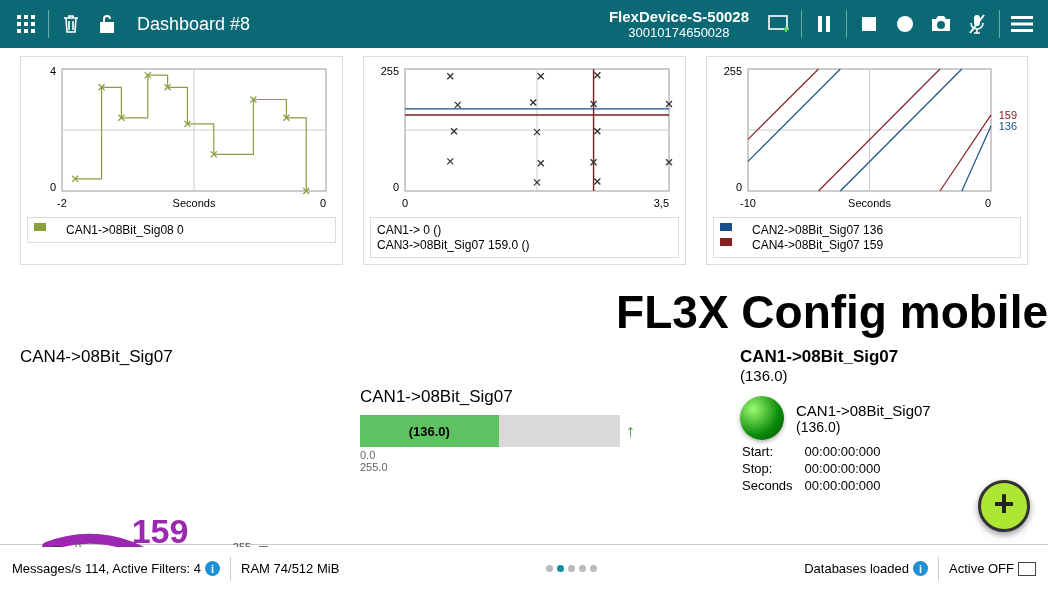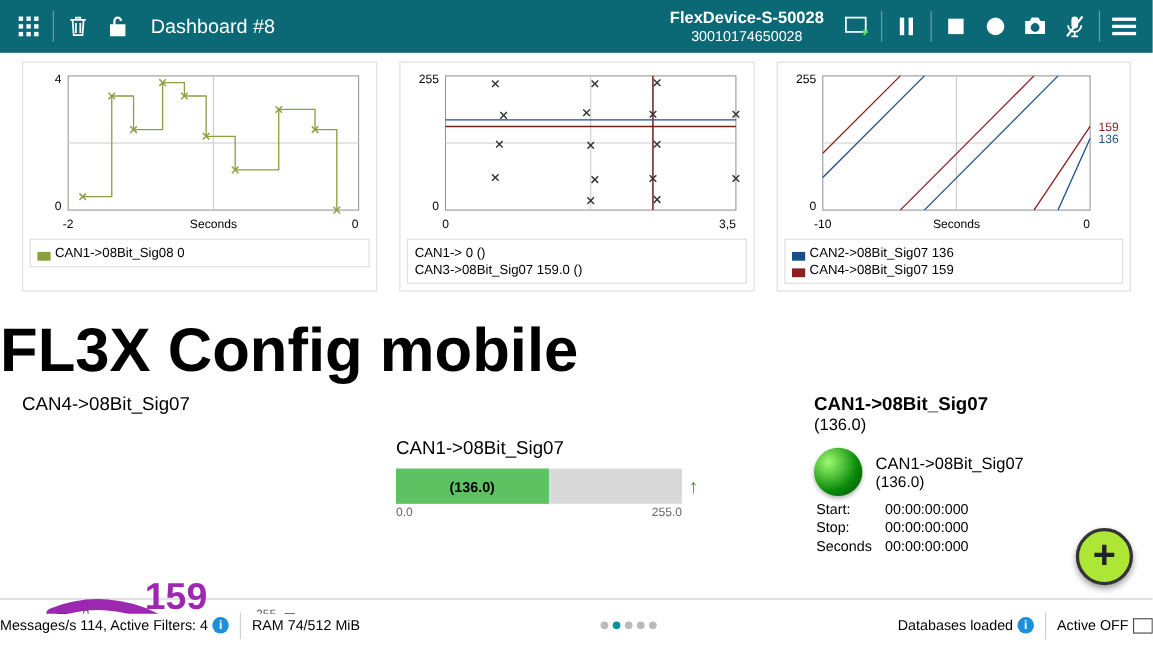--- a/index.html
+++ b/index.html
@@ -13,50 +13,50 @@
 .topbar .device { text-align: center; margin-right: 12px; }
 .topbar .device .l1 { font-weight: bold; font-size: 15px; }
 .topbar .device .l2 { font-size: 13px; }
 
 .main { height: 496px; position: relative; }
 
 .charts-row { display: flex; justify-content: space-between; padding: 8px 20px 0 20px; gap: 20px; }
 .chart-card { border: 1px solid #ddd; padding: 6px; flex: 1; }
 .chart-card .plot { height: 150px; position: relative; }
 .chart-card .legend { border: 1px solid #ddd; padding: 4px 6px; margin-top: 4px; font-size: 12px; }
-.legend .row { display: flex; align-items: flex-end; gap: 4px; margin: 1px 0; }
+.legend .row { display: flex; align-items: flex-start; gap: 20px; margin: 1px 0; }
 .legend .sw { width: 12px; height: 8px; display: inline-block; }
 
-.center-title { text-align: left; font-size: 56px; margin-top: 20px; }
+.center-title { text-align: right; font-size: 46px; margin-top: 20px; }
 
 .widgets { display: flex; padding: 0 20px; margin-top: 8px; }
 .gauge-widget { width: 320px; }
 .gauge-widget .lbl { font-size: 17px; margin-bottom: 20px; }
 .gauge-svg { width: 280px; height: 160px; }
 
 .bar-widget { width: 360px; margin-top: 40px; margin-left: 20px; }
 .bar-widget .lbl { font-size: 17px; margin-bottom: 8px; }
 .bar-track { position: relative; height: 32px; background: #d9d9d9; width: 260px; }
 .bar-fill { position: absolute; left: 0; top: 0; bottom: 0; background: #5ec262; display: flex; align-items: center; justify-content: center; font-weight: bold; font-size: 13px; }
 .bar-arrow { color: #2e9c33; font-size: 18px; margin-left: 6px; vertical-align: top; }
-.bar-scale { display: flex; justify-content: space-between; width: 260px; font-size: 11px; color: #666; margin-top: 2px; }
+.bar-scale { display: flex; justify-content: space-between; width: 260px; font-size: 11px; color: #666; margin-top: 2px; flex-direction: column; }
 
 .info-widget { flex: 1; margin-left: 20px; }
 .info-widget .sig1 { font-size: 17px; font-weight: bold; }
 .info-widget .val1 { font-size: 15px; }
 .info-widget .row2 { display: flex; align-items: center; margin-top: 12px; gap: 12px; }
 .info-widget .orb { width: 44px; height: 44px; border-radius: 50%; background: radial-gradient(circle at 30% 30%, #9dfb6f, #0a8a0a 60%, #044d04); box-shadow: 0 2px 4px rgba(0,0,0,.3); }
 .info-widget .clock { font-size: 24px; font-weight: bold; margin-top: 14px; }
 .info-widget table { font-size: 13px; margin-top: 2px; }
 .info-widget table td { padding: 0 10px 0 0; }
 
 .fab { position: absolute; right: 18px; bottom: 12px; width: 52px; height: 52px; border-radius: 50%; background: #aee636; border: 3px solid #333; display: flex; align-items: center; justify-content: center; cursor: pointer; box-shadow: 0 3px 6px rgba(0,0,0,.4); }
 .fab .plus { font-size: 36px; font-weight: bold; color: #222; line-height: 1; margin-top: -4px; }
 
-.statusbar { height: 48px; border-top: 1px solid #c8c8c8; display: flex; align-items: center; padding: 0 0; font-size: 13px; }
+.statusbar { height: 48px; border-top: 1px solid #c8c8c8; display: flex; align-items: center; padding: 0 12px; font-size: 13px; }
 .statusbar .sep { width: 1px; height: 24px; background: #ccc; margin: 0 10px; }
 .statusbar .spacer { flex: 1; }
 .dots { display: flex; gap: 4px; }
 .dots .d { width: 7px; height: 7px; border-radius: 50%; background: #bbb; }
 .dots .d.active { background: #0b8ea0; }
 .info-i { display: inline-flex; width: 15px; height: 15px; border-radius: 50%; background: #1e90d8; color: #fff; align-items: center; justify-content: center; font-size: 11px; font-weight: bold; margin-left: 4px; }
 .monitor-icon { display: inline-block; width: 18px; height: 14px; border: 1.5px solid #444; position: relative; margin-left: 4px; vertical-align: middle; }
 
 svg { display: block; }
 </style>

